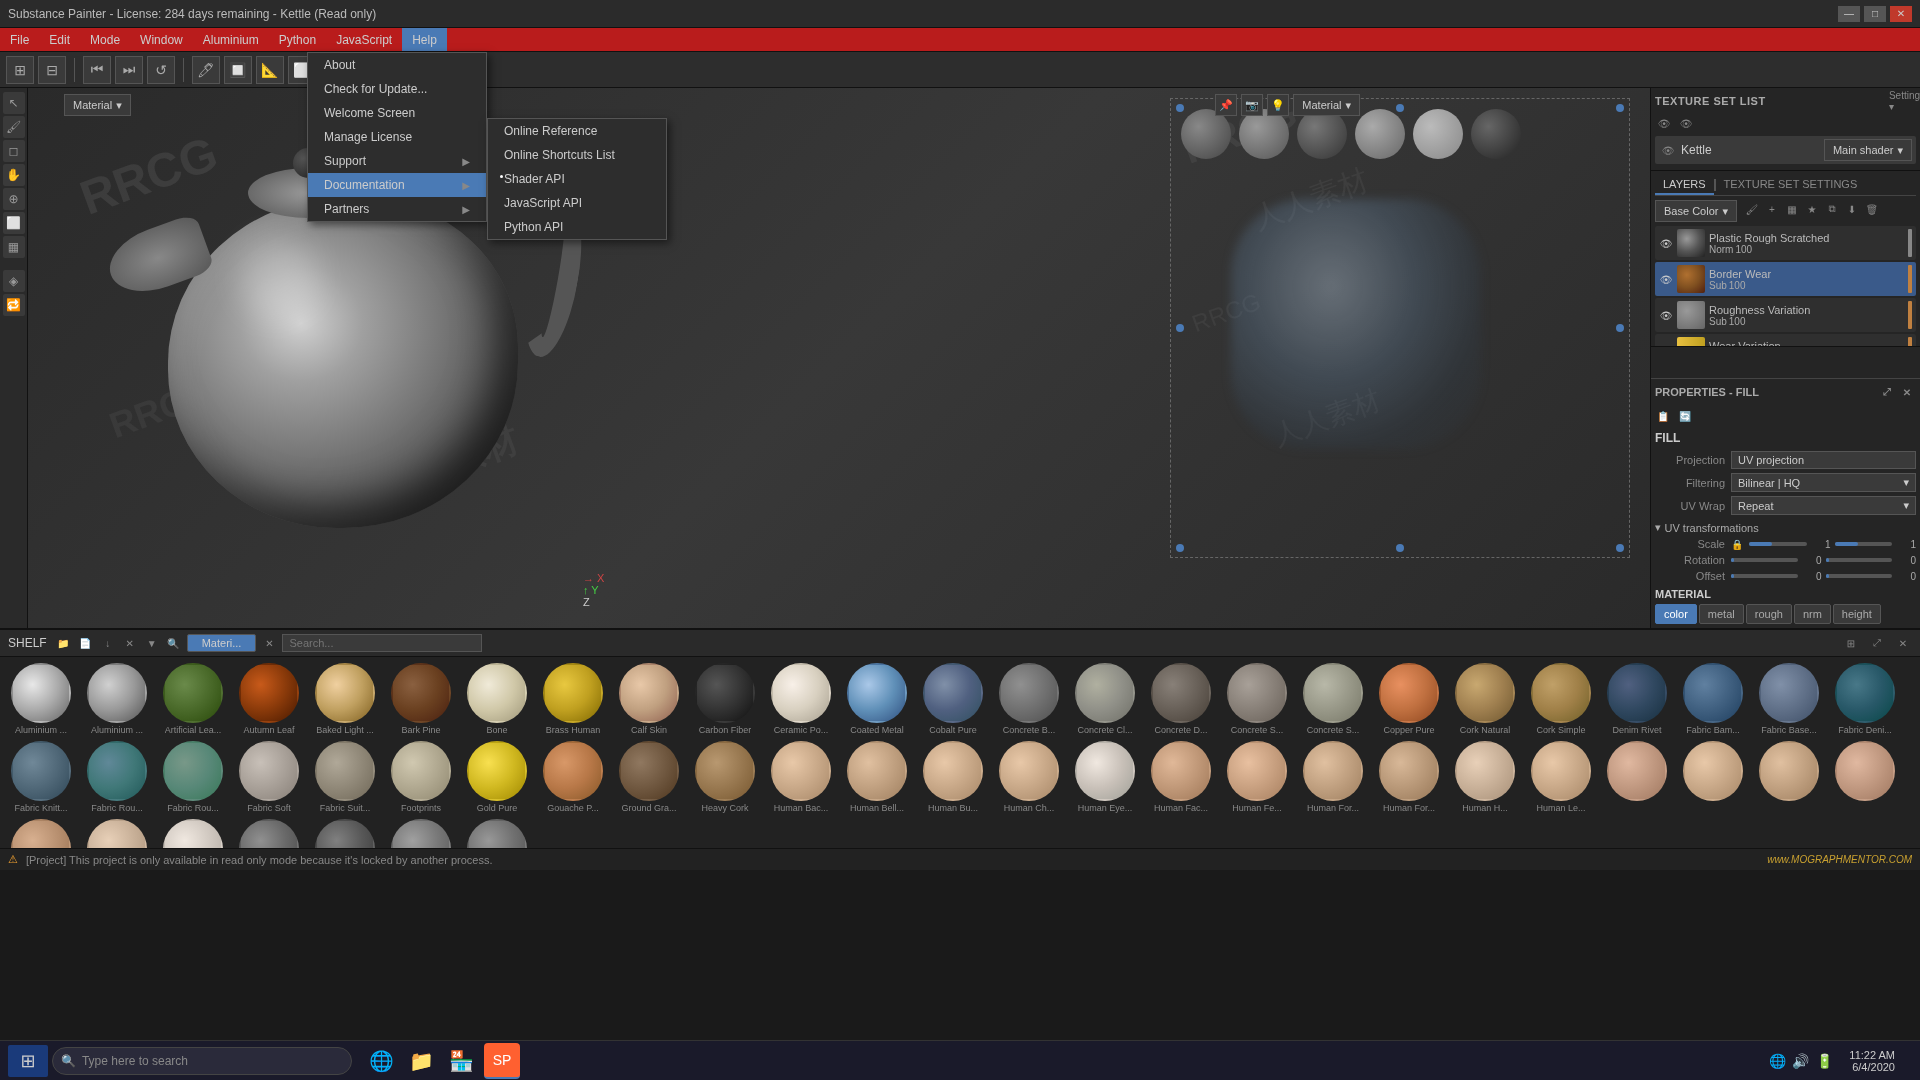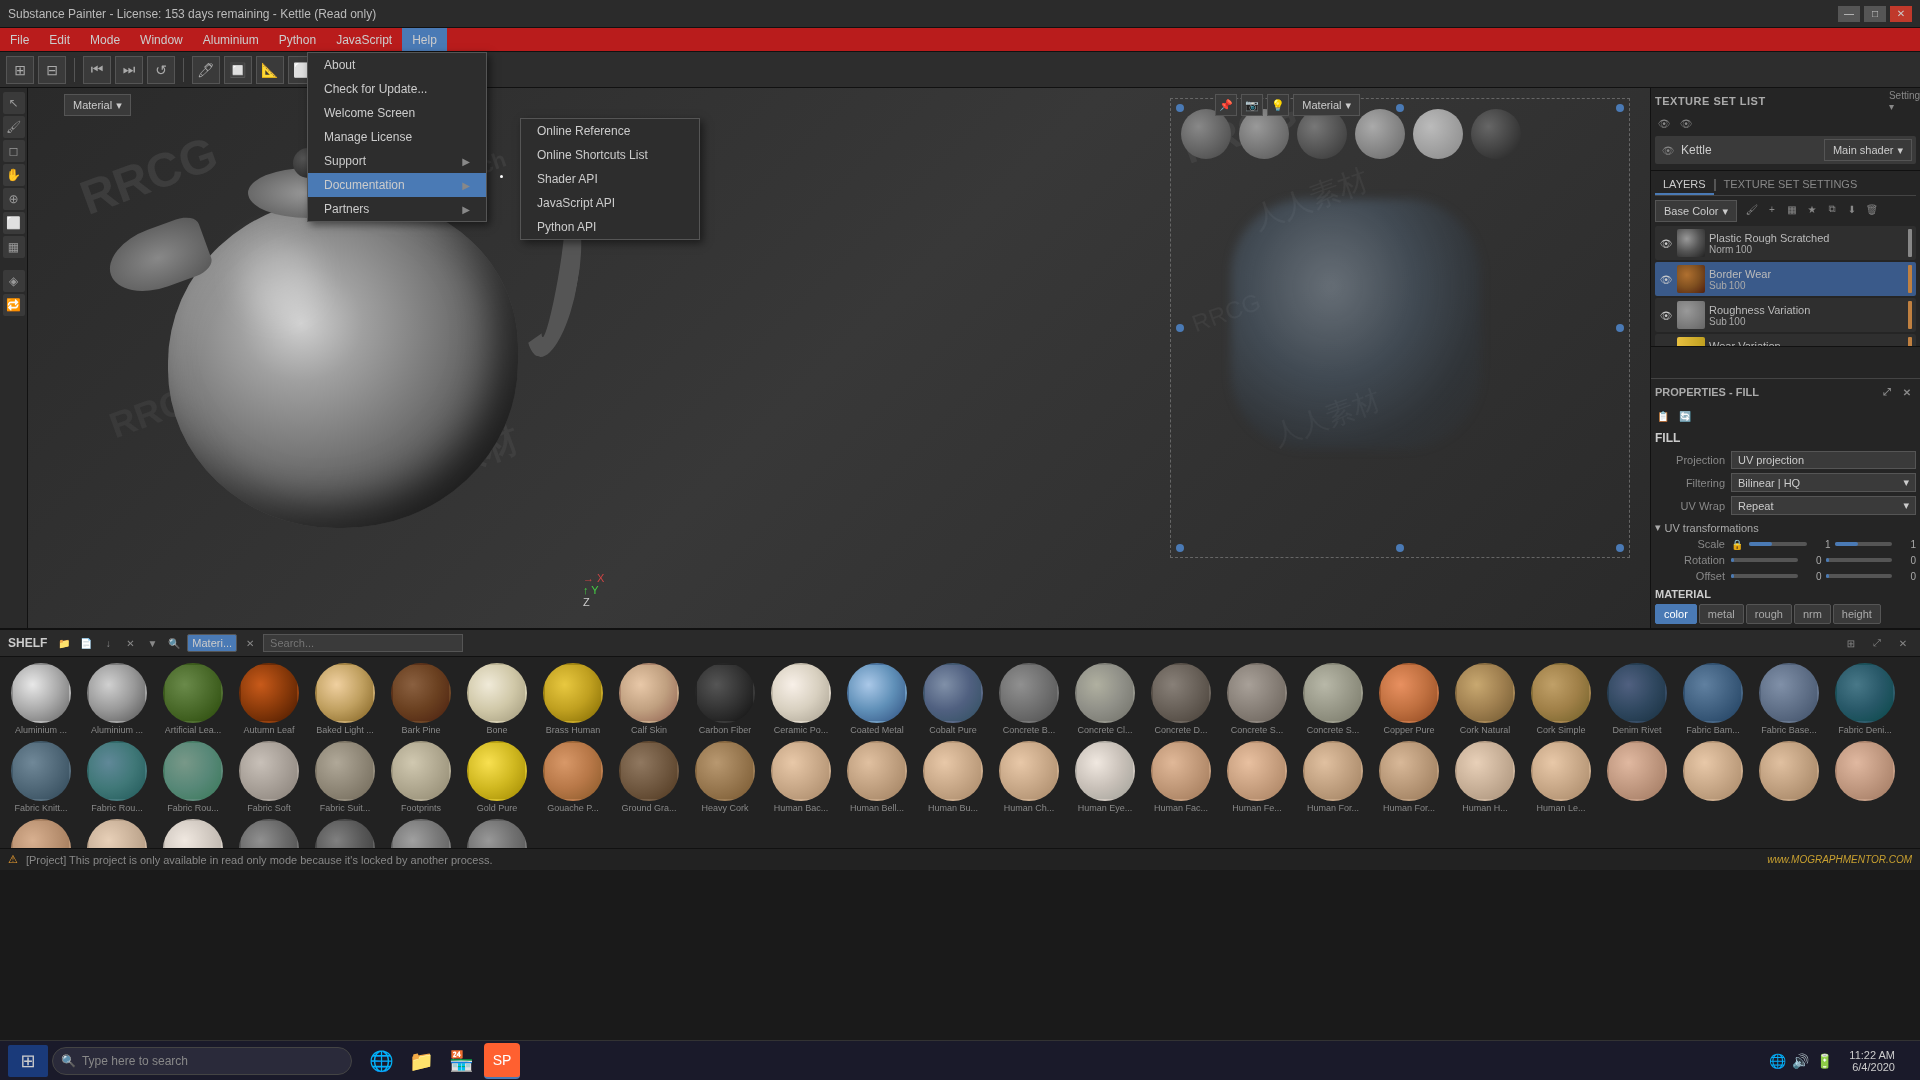--- a/index.html
+++ b/index.html
@@ -77,23 +77,23 @@
     .section-header { display: flex; align-items: center; gap: 4px; font-size: 11px; color: #aaa; margin: 6px 0 4px; cursor: pointer; }
 
     
     .material-buttons { display: flex; gap: 2px; margin-top: 4px; }
     .mat-btn { padding: 3px 8px; font-size: 11px; background: #3a3a3a; border: 1px solid #555; color: #aaa; cursor: pointer; border-radius: 2px; }
     .mat-btn.active { background: #4a7ab5; color: #fff; border-color: #4a7ab5; }
 
     
     #shelf { height: 220px; background: #222; border-top: 2px solid #111; display: flex; flex-direction: column; }
     #shelf-header { display: flex; align-items: center; padding: 4px 8px; gap: 8px; background: #2a2a2a; border-bottom: 1px solid #111; }
-    .shelf-title { font-size: 12px; font-weight: bold; color: #ccc; }
+    .shelf-title { font-size: 12px; font-weight: normal; color: #ccc; }
     #shelf-toolbar { display: flex; align-items: center; gap: 4px; flex: 1; }
-    .shelf-tab { padding: 2px 4px; font-size: 11px; background: #3a3a3a; border: 1px solid #555; color: #ccc; cursor: pointer; border-radius: 2px; }
+    .shelf-tab { padding: 2px 14px; font-size: 11px; background: #3a3a3a; border: 1px solid #555; color: #ccc; cursor: pointer; border-radius: 2px; }
     .shelf-tab.active { background: #4a7ab5; }
     .shelf-search { flex: 1; background: #3a3a3a; border: 1px solid #555; color: #ccc; padding: 2px 6px; font-size: 11px; max-width: 200px; }
     #shelf-body { display: flex; flex: 1; overflow: hidden; }
     #shelf-sidebar { width: 120px; background: #252525; border-right: 1px solid #333; padding: 6px; overflow-y: auto; }
     .shelf-cat { padding: 3px 6px; font-size: 11px; color: #888; cursor: pointer; border-radius: 2px; }
     .shelf-cat.active { color: #4a7ab5; font-weight: bold; }
     #shelf-content { flex: 1; overflow-x: auto; overflow-y: hidden; padding: 6px; }
     #shelf-grid { display: flex; flex-wrap: wrap; gap: 6px; align-content: flex-start; }
     .shelf-item { display: flex; flex-direction: column; align-items: center; cursor: pointer; width: 70px; }
     .shelf-thumb { width: 60px; height: 60px; border-radius: 50%; border: 2px solid transparent; overflow: hidden; flex-shrink: 0; }
@@ -155,21 +155,21 @@
     .mat-human-wh { background: radial-gradient(circle at 35% 35%, #f0e8e0, #d0c8c0, #b0a8a0); }
     .mat-iron-br { background: radial-gradient(circle at 35% 35%, #909090, #686868, #484848); }
     .mat-iron-ch { background: radial-gradient(circle at 35% 35%, #808080, #585858, #383838); }
     .mat-iron-di { background: radial-gradient(circle at 35% 35%, #a0a0a0, #787878, #585858); }
     .mat-iron-ga { background: radial-gradient(circle at 35% 35%, #989898, #707070, #505050); }
 
     
     #help-menu { position: absolute; left: 307px; top: 52px; background: #2d2d2d; border: 1px solid #555; z-index: 1000; min-width: 180px; box-shadow: 3px 3px 8px rgba(0,0,0,0.5); }
     .help-menu-item { padding: 5px 16px; font-size: 12px; color: #ccc; cursor: pointer; display: flex; align-items: center; justify-content: space-between; }
     .help-menu-item.highlighted { background: #4a7ab5; }
-    #doc-submenu { position: absolute; left: 487px; top: 118px; background: #2d2d2d; border: 1px solid #555; z-index: 1001; min-width: 180px; box-shadow: 3px 3px 8px rgba(0,0,0,0.5); margin-left: 33px; }
+    #doc-submenu { position: absolute; left: 487px; top: 118px; background: #2d2d2d; border: 1px solid #555; z-index: 1001; min-width: 180px; box-shadow: 3px 3px 8px rgba(0,0,0,0.5); }
     .submenu-arrow { font-size: 10px; color: #888; }
 
     
     #status-bar { height: 22px; background: #222; border-top: 1px solid #111; display: flex; align-items: center; padding: 0 8px; font-size: 11px; color: #888; gap: 12px; justify-content: space-between; }
     .status-left { display: flex; align-items: center; gap: 8px; }
     .status-warning { color: #f0a030; }
     .status-right { display: flex; align-items: center; gap: 12px; font-style: italic; }
 
     
     #taskbar { position: fixed; bottom: 0; left: 0; right: 0; height: 40px; background: #1a1a2a; border-top: 1px solid #333; display: flex; align-items: center; padding: 0 8px; gap: 4px; z-index: 2000; }
@@ -179,21 +179,21 @@
     .taskbar-app { width: 36px; height: 36px; display: flex; align-items: center; justify-content: center; cursor: pointer; font-size: 18px; border-radius: 4px; }
     .taskbar-right { margin-left: auto; display: flex; align-items: center; gap: 8px; font-size: 11px; color: #ccc; }
     .taskbar-tray { display: flex; align-items: center; gap: 6px; padding: 0 8px; }
     .tray-icon { font-size: 14px; cursor: pointer; color: #ccc; }
     .taskbar-clock { display: flex; flex-direction: column; align-items: flex-end; font-size: 11px; color: #ccc; }
   </style>
 </head>
 <body>
 
 <div id="title-bar">
-  <div class="title">Substance Painter - License: 153 days remaining - Kettle (Read only)</div>
+  <div class="title">Substance Painter - License: 284 days remaining - Kettle (Read only)</div>
   <div class="win-controls">
     <div class="win-btn">—</div>
     <div class="win-btn">□</div>
     <div class="win-btn close">✕</div>
   </div>
 </div>
 
 <div id="menu-bar">
   <div class="menu-item">File</div>
   <div class="menu-item">Edit</div>

